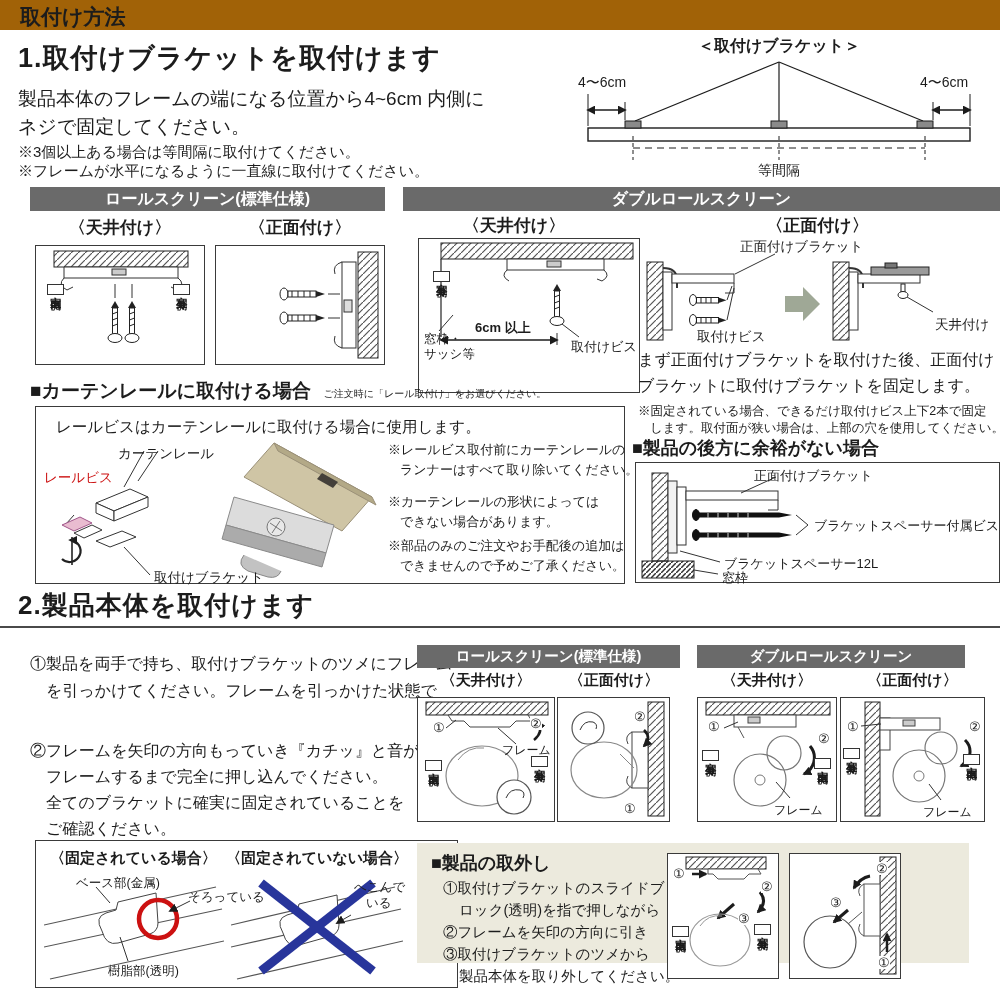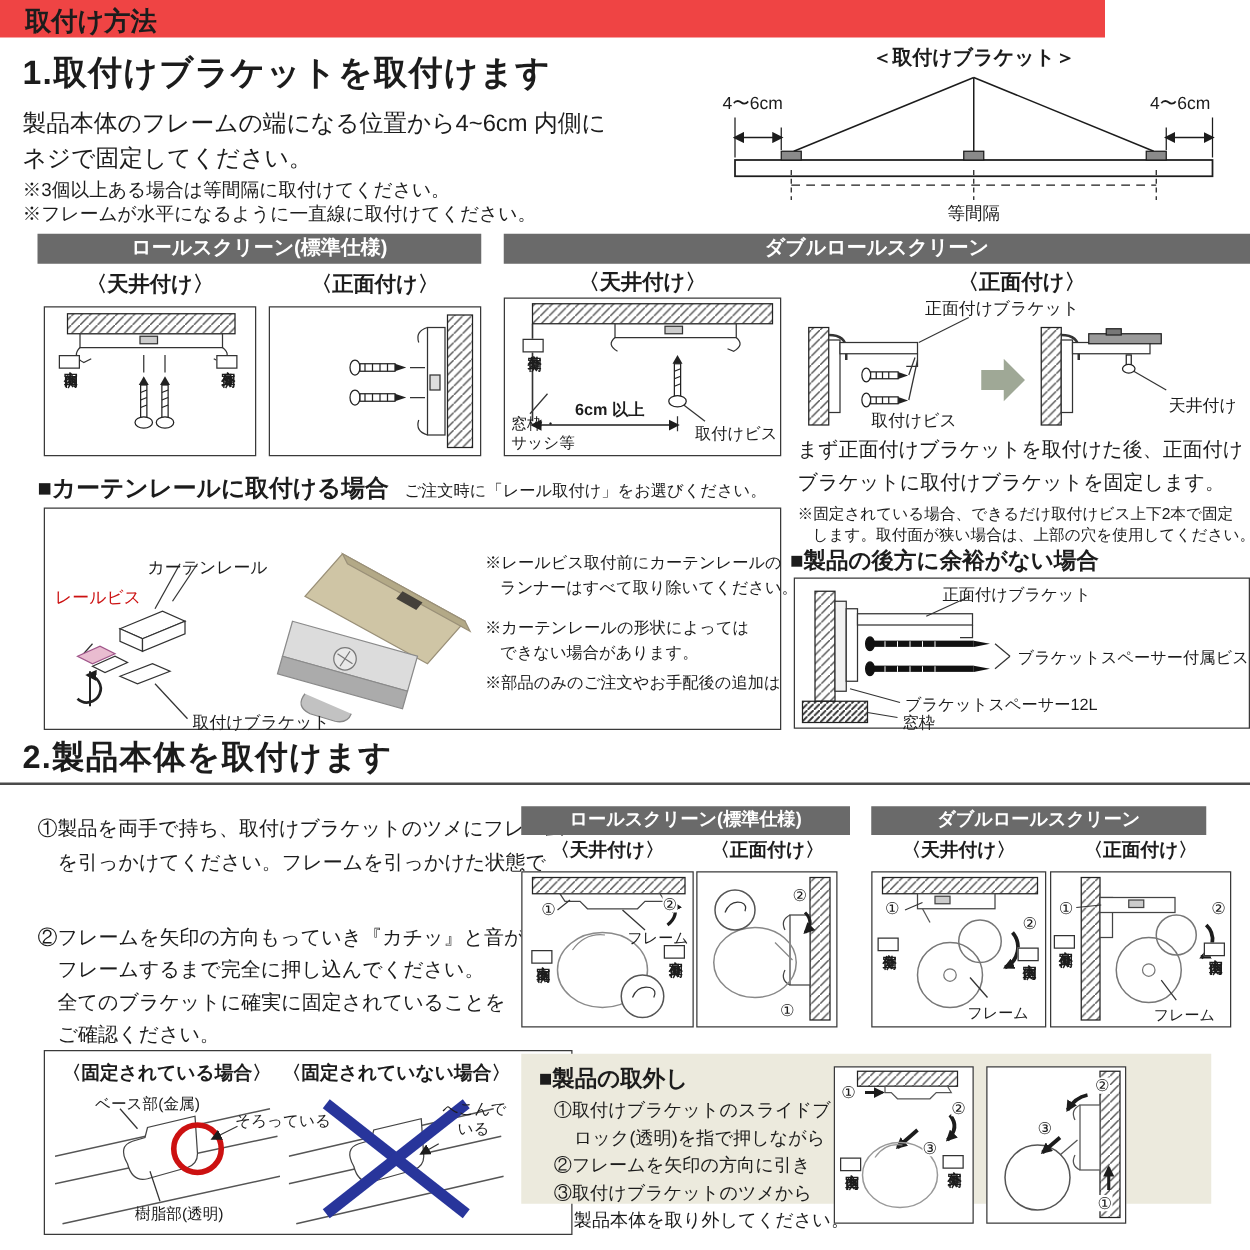--- a/index.html
+++ b/index.html
@@ -28,21 +28,21 @@
     </pattern>
     <pattern id="h2" width="5" height="5" patternUnits="userSpaceOnUse">
       <path d="M-1,6 L6,-1" stroke="#333" stroke-width="1.5"></path>
     </pattern>
     <marker id="ma" viewBox="0 0 10 10" refX="8" refY="5" markerWidth="9" markerHeight="9" markerUnits="userSpaceOnUse" orient="auto-start-reverse">
       <path d="M0,0 L10,5 L0,10 z" fill="#1c1c1c"></path>
     </marker>
   </defs>
 </svg>
 
-<div class="abs" style="left:0;top:0;width:884px;height:30px;background:#ef4444">
+<div class="abs" style="left:0;top:0;width:1000px;height:30px;background:#a16207">
   <span class="abs bold nw" style="left:20px;top:3px;font-size:21px">取付け方法</span>
 </div>
 
 <div class="abs bold nw" style="left:18px;top:40px;font-size:27px;letter-spacing:1px">1.取付けブラケットを取付けます</div>
 <div class="abs nw" style="left:18px;top:86px;font-size:19px">製品本体のフレームの端になる位置から4~6cm 内側に</div>
 <div class="abs nw" style="left:18px;top:114px;font-size:19px">ネジで固定してください。</div>
 <div class="abs nw" style="left:18px;top:143px;font-size:15px">※3個以上ある場合は等間隔に取付けてください。</div>
 <div class="abs nw" style="left:18px;top:162px;font-size:15px">※フレームが水平になるように一直線に取付けてください。</div>
 
 <div class="abs" style="left:558px;top:36px;width:442px;height:145px">
@@ -124,21 +124,21 @@
     <rect x="72" y="69" width="28" height="6" fill="#fff" stroke="#222"></rect>
     <line x1="76" y1="69" x2="76" y2="75" stroke="#222"></line>
       <line x1="82" y1="69" x2="82" y2="75" stroke="#222"></line>
       <line x1="88" y1="69" x2="88" y2="75" stroke="#222"></line>
       <line x1="94" y1="69" x2="94" y2="75" stroke="#222"></line>
     <path d="M100,69 l9,3 l-9,3 z" fill="#222"></path>
     <line x1="112" y1="72" x2="124" y2="72" stroke="#333"></line>
   </svg>
 </div>
 
-<div class="box" style="left:403px;top:238px;width:222px;height:127px">
+<div class="box" style="left:418px;top:238px;width:222px;height:155px">
   <svg class="art" width="219" height="124">
     <rect x="22" y="4" width="192" height="16" fill="url(#h1)" stroke="#222"></rect>
     <line x1="22" y1="20" x2="22" y2="98" stroke="#333" stroke-width="1.3"></line>
     <path d="M88,20 h97 v11 h-97 z" fill="#fff" stroke="#333"></path>
     <path d="M88,31 q-7,6 2,11" fill="none" stroke="#333"></path>
     <path d="M185,31 q7,6 -2,11 l-5,-2" fill="none" stroke="#333"></path>
     <rect x="128" y="22" width="14" height="6" fill="#ccc" stroke="#333"></rect>
     <path d="M134,52 l4,-7 l4,7 z" fill="#222"></path>
     <rect x="135.5" y="52" width="5" height="26" fill="#fff" stroke="#222"></rect>
     <line x1="135.5" y1="58" x2="140.5" y2="56" stroke="#222"></line>
@@ -195,24 +195,25 @@
   <div class="lbl" style="left:300px;top:80px;font-size:13.5px">天井付け</div>
 </div>
 
 <div class="abs nw" style="left:638px;top:350px;font-size:16px">まず正面付けブラケットを取付けた後、正面付け</div>
 <div class="abs nw" style="left:638px;top:376px;font-size:16px">ブラケットに取付けブラケットを固定します。</div>
 <div class="abs nw" style="left:638px;top:403px;font-size:12.5px">※固定されている場合、できるだけ取付けビス上下2本で固定</div>
 <div class="abs nw ind" style="left:638px;top:420px;font-size:12.5px;padding-left:12px">します。取付面が狭い場合は、上部の穴を使用してください。</div>
 
 <div class="abs nw" style="left:30px;top:378px">
   <span class="bold" style="font-size:19px">■カーテンレールに取付ける場合</span>
-  <span style="font-size:13px;margin-left:8px">ご注文時に「レール取付け」をお選びください。</span>
+  <span style="font-size:10px;margin-left:8px">ご注文時に「レール取付け」をお選びください。</span>
 </div>
 
 <div class="box" style="left:35px;top:406px;width:590px;height:178px">
+  <div class="lbl" style="left:20px;top:10px;font-size:15.5px">レールビスはカーテンレールに取付ける場合に使用します。</div>
   <svg class="art" style="left:0;top:34px" width="180" height="142">
     <line x1="108" y1="10" x2="88" y2="46" stroke="#333"></line>
     <line x1="122" y1="10" x2="102" y2="40" stroke="#333"></line>
     <polygon points="60,62 94,48 112,56 78,70" fill="#fff" stroke="#333"></polygon>
     <polygon points="60,62 78,70 78,80 60,72" fill="#fff" stroke="#333"></polygon>
     <polygon points="78,70 112,56 112,66 78,80" fill="#fff" stroke="#333"></polygon>
     <line x1="38" y1="74" x2="30" y2="83" stroke="#333"></line>
     <polygon points="26,84 44,76 56,82 38,90" fill="#e9bcd0" stroke="#a0568a"></polygon>
     <polygon points="38,92 56,84 66,89 48,97" fill="#fff" stroke="#333"></polygon>
     <polygon points="60,100 86,90 100,96 74,106" fill="#fff" stroke="#333"></polygon>
@@ -232,20 +233,21 @@
     <path d="M40,120 q-8,10 4,16 l20,6 q10,2 13,-6" fill="#c2c2c2" stroke="#888"></path>
   </svg>
   <div class="lbl" style="left:82px;top:38px;font-size:13.5px">カーテンレール</div>
   <div class="lbl" style="left:8px;top:62px;font-size:13.5px;color:#cc1111">レールビス</div>
   <div class="lbl" style="left:118px;top:162px;font-size:13.5px">取付けブラケット</div>
   <div class="lbl" style="left:352px;top:34px;font-size:13px">※レールビス取付前にカーテンレールの</div>
   <div class="lbl" style="left:364px;top:54px;font-size:13px">ランナーはすべて取り除いてください。</div>
   <div class="lbl" style="left:352px;top:86px;font-size:13px">※カーテンレールの形状によっては</div>
   <div class="lbl" style="left:364px;top:106px;font-size:13px">できない場合があります。</div>
   <div class="lbl" style="left:352px;top:130px;font-size:13px">※部品のみのご注文やお手配後の追加は</div>
+  <div class="lbl" style="left:364px;top:150px;font-size:13px">できませんので予めご了承ください。</div>
 </div>
 
 <div class="abs bold nw" style="left:632px;top:436px;font-size:18px">■製品の後方に余裕がない場合</div>
 <div class="box" style="left:635px;top:462px;width:365px;height:121px">
   <svg class="art" width="362" height="118">
     <rect x="16" y="10" width="16" height="88" fill="url(#h1)" stroke="#222"></rect>
     <rect x="32" y="18" width="9" height="72" fill="#f2f2f2" stroke="#333"></rect>
     <rect x="41" y="24" width="9" height="58" fill="#fff" stroke="#333"></rect>
     <rect x="50" y="28" width="92" height="9" fill="#fff" stroke="#333"></rect>
     <path d="M142,37 v10 h-10" fill="none" stroke="#333"></path>

